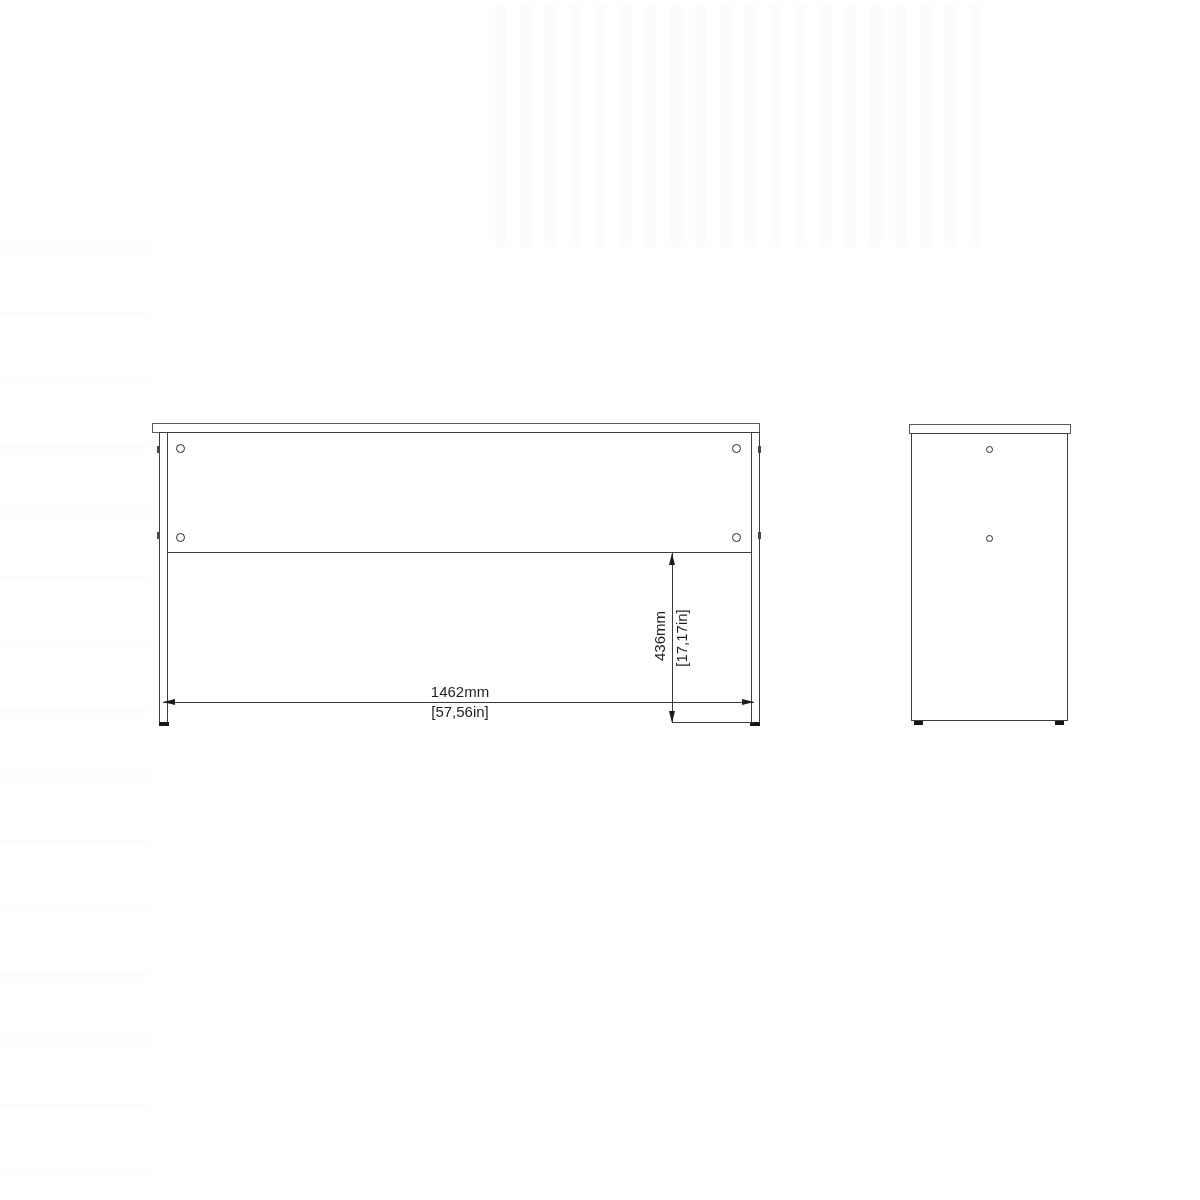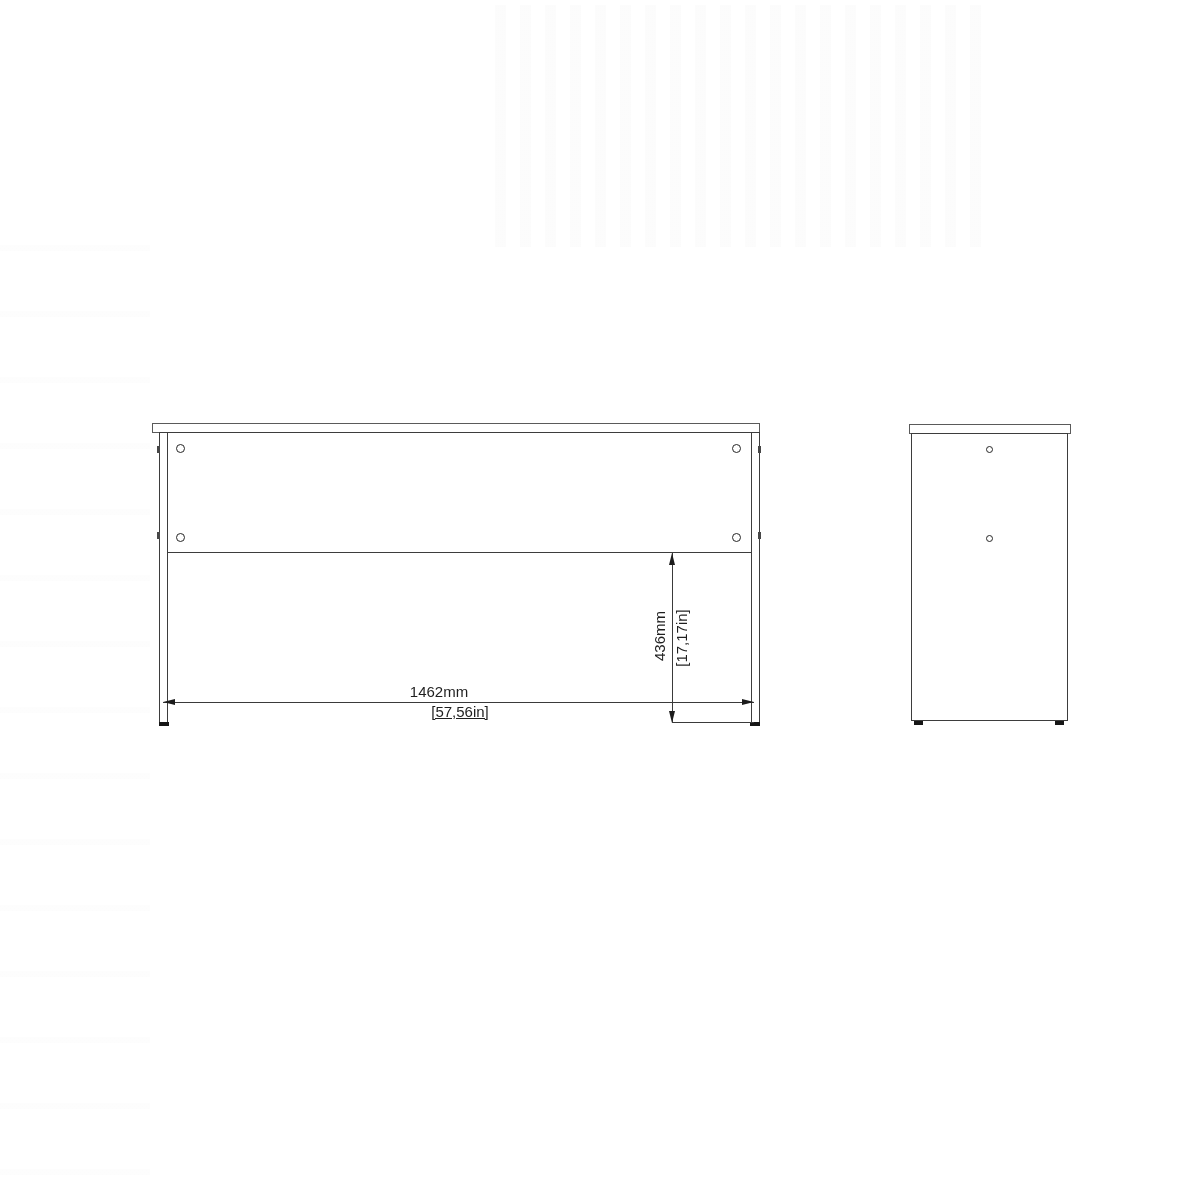--- a/index.html
+++ b/index.html
@@ -94,22 +94,22 @@
     <div class="abs tick" style="left:758px; top:532px; width:3px; height:7px;"></div>
 
     <div class="abs foot" style="left:159px; top:722px; width:10px; height:4px;"></div>
     <div class="abs foot" style="left:750px; top:722px; width:10px; height:4px;"></div>
   </div>
 
   <div>
     <div class="abs dimline" style="left:163px; top:702px; width:591px; height:1px;"></div>
     <div class="abs arrow left" style="left:163px; top:699px;"></div>
     <div class="abs arrow right" style="left:742px; top:699px;"></div>
-    <div class="abs dim-text" style="left:392px; top:684px; width:94px;">1462mm</div>
-    <div class="abs dim-text" style="left:413px; top:704px; width:94px;text-decoration:underline;">[57,56in]</div>
+    <div class="abs dim-text" style="left:413px; top:684px; width:94px;">1462mm</div>
+    <div class="abs dim-text" style="left:413px; top:704px; width:94px;">[57,56in]</div>
   </div>
 
   <div>
     <div class="abs dimline" style="left:672px; top:553px; width:1px; height:170px;"></div>
     <div class="abs arrow up" style="left:669px; top:553px;"></div>
     <div class="abs arrow down" style="left:669px; top:711px;"></div>
     <div class="abs dimline" style="left:672px; top:722px; width:82px; height:1px;"></div>
     <div class="abs dim-text rot" style="left:617px; top:628px; width:86px; height:16px;">436mm</div>
     <div class="abs dim-text rot" style="left:639px; top:630px; width:86px; height:16px;">[17,17in]</div>
   </div>

